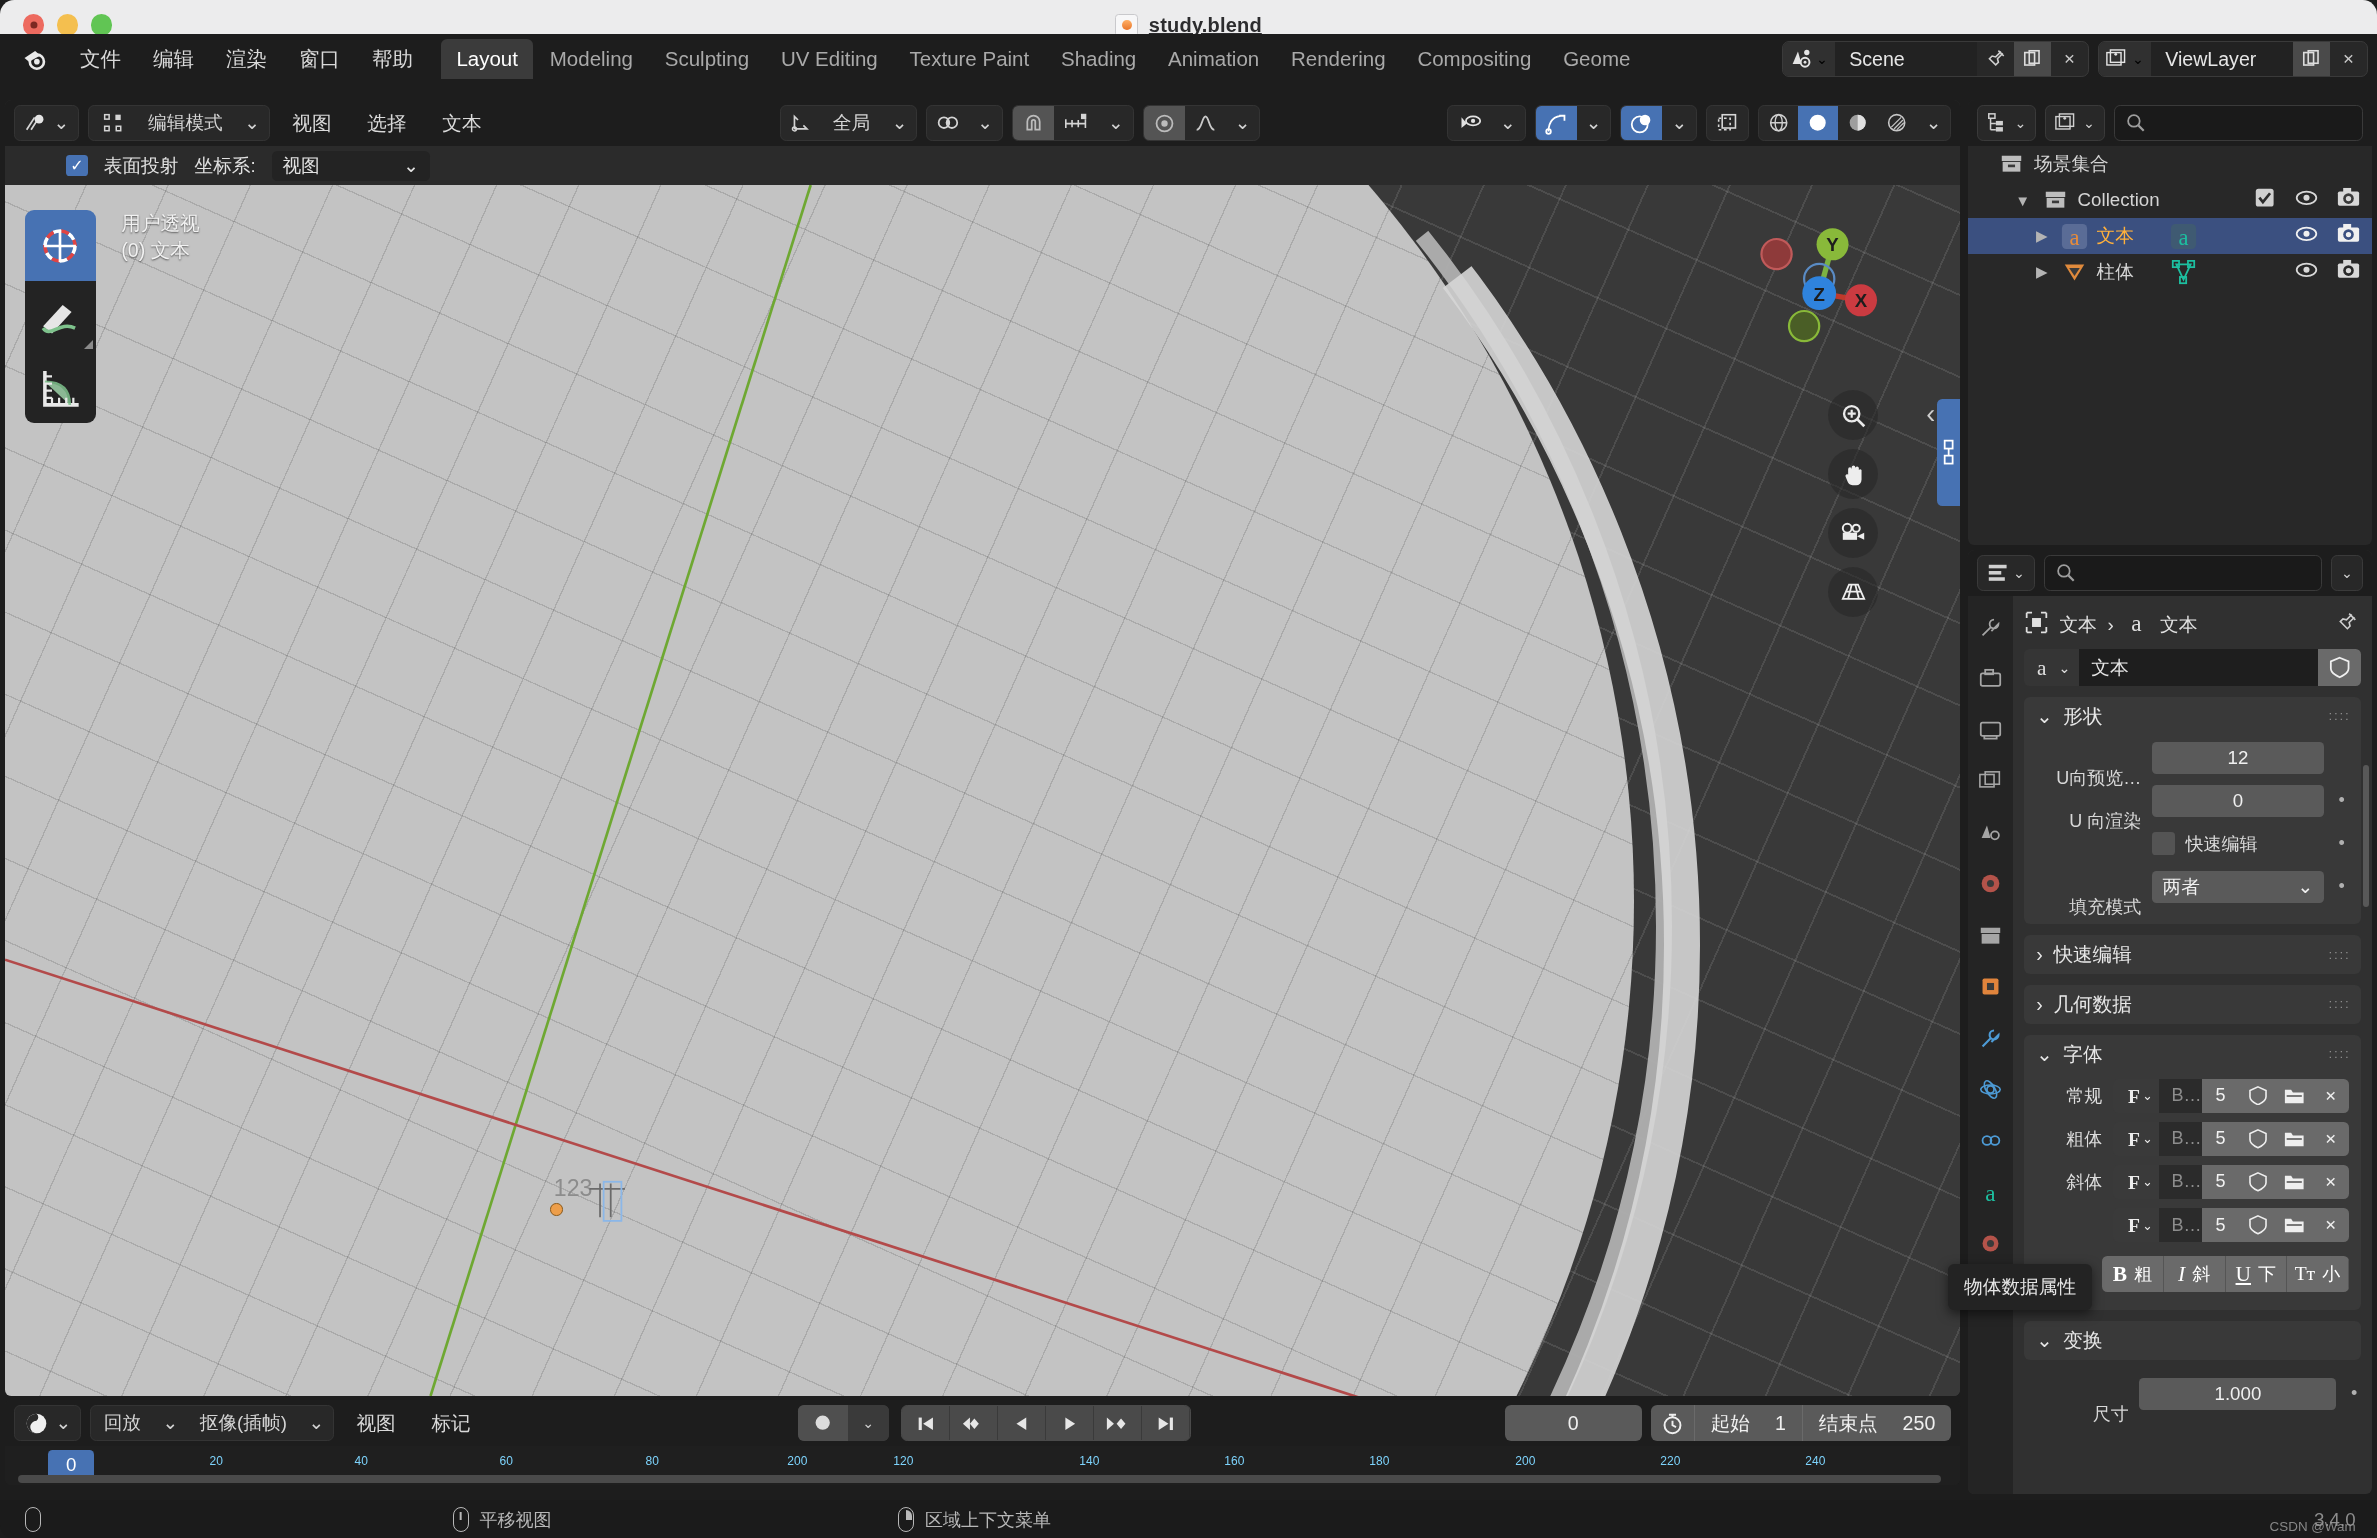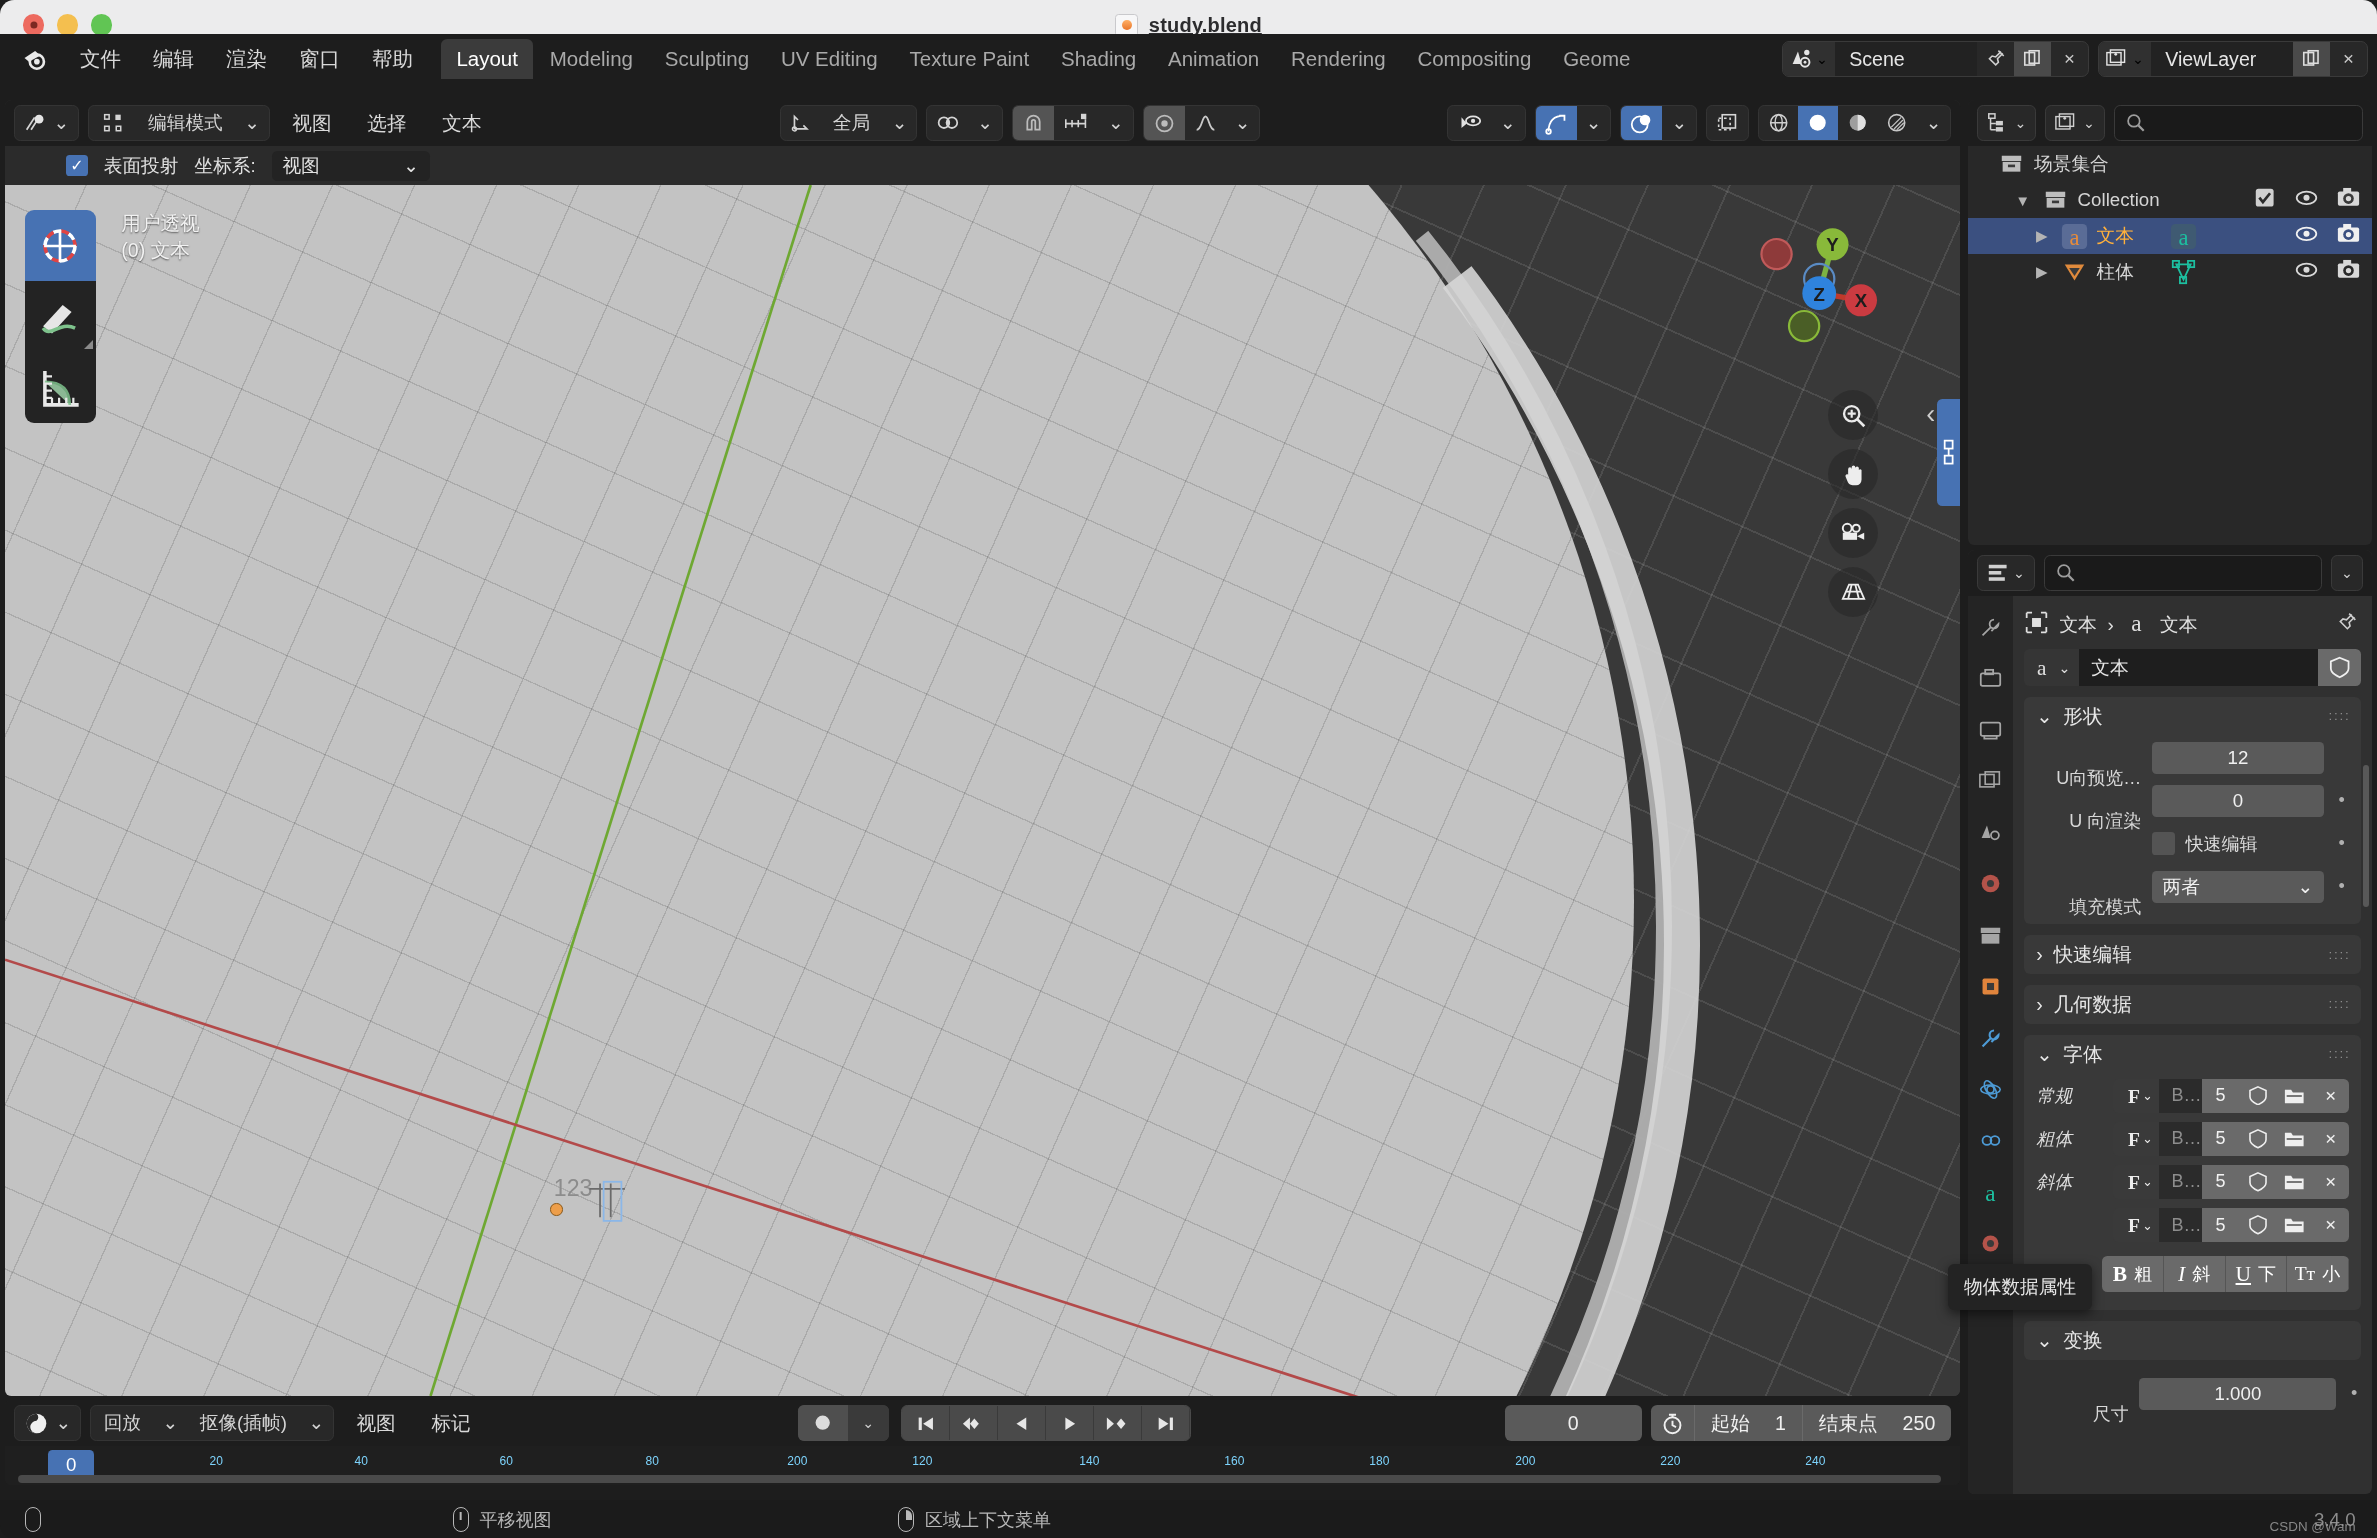--- a/index.html
+++ b/index.html
@@ -286,21 +286,21 @@
     flex: 1; height: 32px; background: #5a5a5a; border-radius: 4.5px; color:#f0f0f0; font-size: 18.7px;
     display:flex; align-items:center; justify-content:center;
   }
   .pdot { width: 14.2px; color:#b0b0b0; text-align:center; font-size: 18px;}
   .pchk { width: 23px; height: 23px; background:#545454; border-radius: 3.6px; }
   .pdd {
     flex:1; height: 32px; background:#5a5a5a; border-radius:4.5px; color:#f0f0f0; font-size:18.7px;
     display:flex; align-items:center; justify-content:space-between; padding: 0 10.7px;
   }
   .font-row { display:flex; align-items:center; height: 37px; margin-bottom: 6.2px; gap: 10.7px; }
-  .font-label { width: 66px; color:#dcdcdc; font-size: 18px; font-style: italic; }
+  .font-label { width: 66px; text-align: right; color:#dcdcdc; font-size: 18px; }
   .font-widget { flex:1; display:flex; align-items:center; border-radius: 5.3px; overflow:hidden; height: 34px;}
   .fw-icon { width: 52px; height:34px; background:#3a3a3a; display:flex; align-items:center; justify-content:center; gap:1.8px; color:#ececec;}
   .fw-name { flex:1; height:34px; background:#2b2b2b; color:#8d8d8d; font-size:18px; display:flex; align-items:center; padding-left: 12.5px;}
   .fw-num { width: 43px; height:34px; background:#6a6a6a; color:#f2f2f2; font-size:18px; display:flex; align-items:center; justify-content:center;}
   .fw-btn { width: 41px; height:34px; background:#6a6a6a; display:flex; align-items:center; justify-content:center; color:#efefef;}
   .style-row { display:flex; align-items:center; gap:0; margin: 12.5px 0 5.3px 66px; border-radius: 5.3px; overflow:hidden; }
   .style-btn {
     flex:1; height: 36px; background:#6a6a6a; color:#fff; font-size: 18px;
     display:flex; align-items:center; justify-content:center; gap: 7.1px; border-right:0.9px solid #555;
   }
@@ -776,21 +776,21 @@
       </div>
     </div>
 
     <div class="tl-ruler">
       <div class="playhead" style="left:66px">0</div>
       <div class="tick" style="left:211px">20</div>
       <div class="tick" style="left:356px">40</div>
       <div class="tick" style="left:501px">60</div>
       <div class="tick" style="left:647px">80</div>
       <div class="tick" style="left:792px">200</div>
-      <div class="tick" style="left:917px">120</div>
+      <div class="tick" style="left:898px">120</div>
       <div class="tick" style="left:1084px">140</div>
       <div class="tick" style="left:1229px">160</div>
       <div class="tick" style="left:1374px">180</div>
       <div class="tick" style="left:1520px">200</div>
       <div class="tick" style="left:1665px">220</div>
       <div class="tick" style="left:1810px">240</div>
       <div class="tl-scroll"></div>
     </div>
   </div>
 

